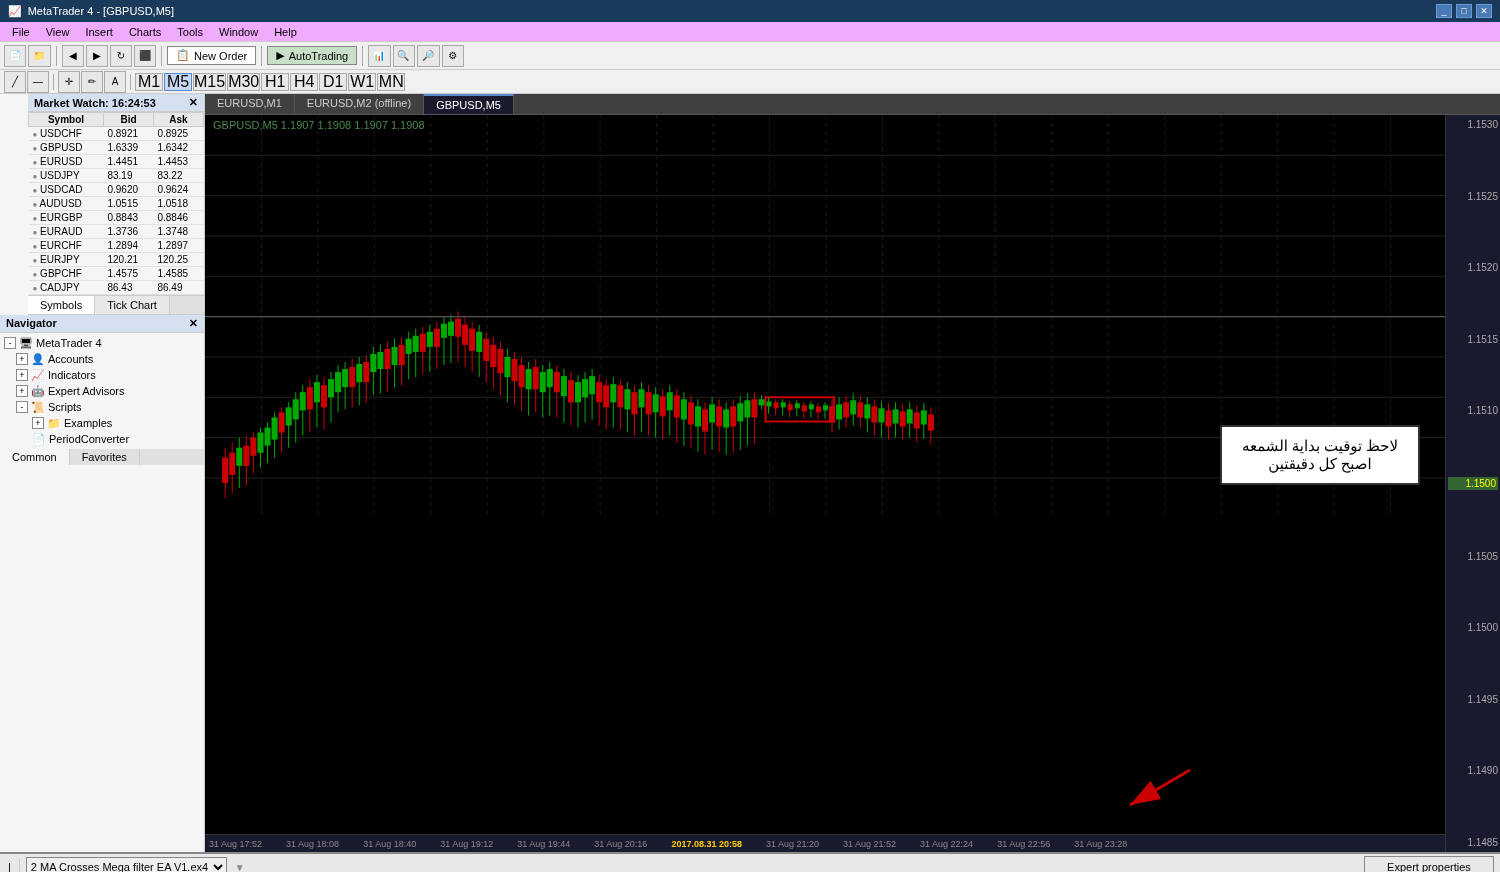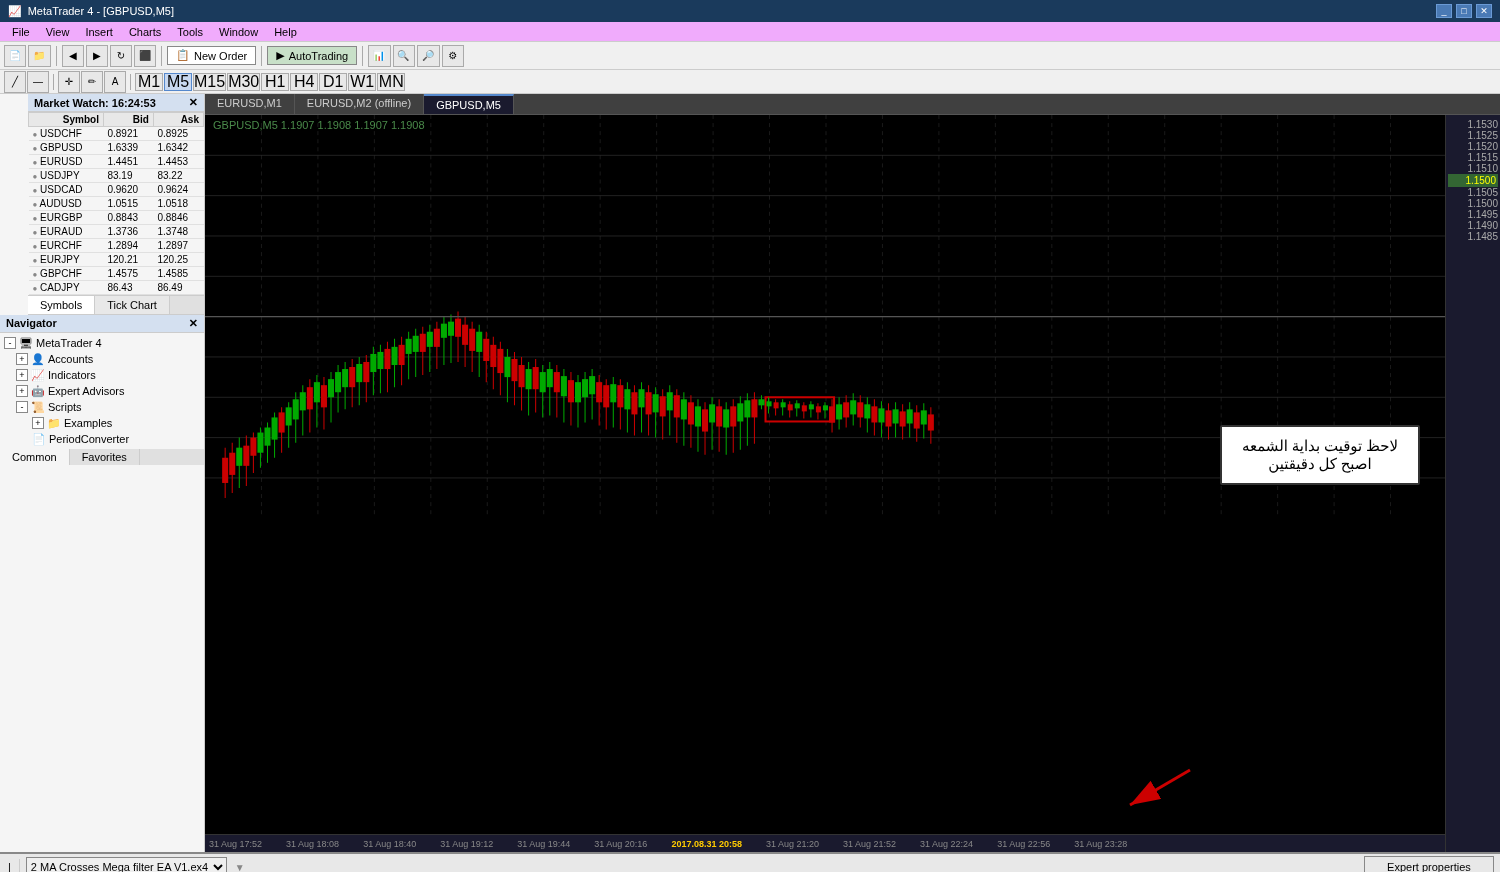--- a/index.html
+++ b/index.html
@@ -31,21 +31,21 @@
     
     .main-layout { display: flex; height: calc(872px - 22px - 20px - 28px - 24px - 20px); }
 
     
     .left-panel { width: 205px; background: #f5f5f5; border-right: 1px solid #ccc; display: flex; flex-direction: column; }
 
     
     .market-watch { border-bottom: 1px solid #ccc; margin-left: 28px; }
     .panel-header { background: #d4e0f0; padding: 2px 6px; font-size: 11px; font-weight: bold; border-bottom: 1px solid #ccc; display: flex; justify-content: space-between; align-items: center; }
     .mw-table { width: 100%; border-collapse: collapse; }
-    .mw-table th { background: #e8e8e8; border: 1px solid #ccc; padding: 1px 4px; font-size: 10px; text-align: right; }
+    .mw-table th { background: #e8e8e8; border: 1px solid #ccc; padding: 1px 4px; font-size: 10px; text-align: center; }
     .mw-table td { border-bottom: 1px solid #e0e0e0; padding: 1px 4px; font-size: 10px; }
 
     .tabs-row { display: flex; background: #e0e0e0; border-top: 1px solid #ccc; }
     .tab-btn { padding: 3px 12px; font-size: 11px; cursor: pointer; border-right: 1px solid #ccc; background: #e8e8e8; }
     .tab-btn.active { background: #fff; border-bottom: none; }
 
     
     .navigator { flex: 1; overflow: auto; }
     .nav-header { background: #d4e0f0; padding: 2px 6px; font-size: 11px; font-weight: bold; border-bottom: 1px solid #ccc; display: flex; justify-content: space-between; }
     .nav-tree { padding: 2px 0; }
@@ -54,21 +54,21 @@
     .nav-icon { width: 14px; height: 14px; margin-right: 3px; flex-shrink: 0; display: inline-flex; align-items: center; justify-content: center; }
 
     
     .chart-area { flex: 1; background: #000; display: flex; flex-direction: column; position: relative; }
     .chart-tabs { display: flex; background: #404040; border-bottom: 1px solid #555; }
     .chart-tab { padding: 3px 12px; font-size: 11px; cursor: pointer; color: #ccc; border-right: 1px solid #555; }
     .chart-tab.active { background: #1a1a2e; color: #fff; border-top: 2px solid #5588cc; }
 
     .chart-canvas { flex: 1; position: relative; background: #000; overflow: hidden; }
     .chart-title { position: absolute; top: 4px; left: 8px; color: #4a8a4a; font-size: 11px; z-index: 10; }
-    .chart-price-scale { position: absolute; right: 0; top: 0; bottom: 0; width: 55px; background: #1a1a2e; border-left: 1px solid #333; display: flex; flex-direction: column; padding: 4px 2px; }
+    .chart-price-scale { position: absolute; right: 0; top: 0; bottom: 0; width: 55px; background: #1a1a2e; border-left: 1px solid #333; display: flex; flex-direction: column; justify-content: space-between; padding: 4px 2px; }
     .price-label { color: #aaa; font-size: 10px; text-align: right; }
     .price-label.current { color: #ffff00; background: #336633; padding: 1px 2px; }
     .chart-time-axis { height: 18px; background: #1a1a2e; border-top: 1px solid #333; display: flex; align-items: center; padding: 0 4px; overflow: hidden; }
     .time-label { color: #888; font-size: 9px; white-space: nowrap; margin-right: 24px; }
 
     
     .chart-svg { position: absolute; top: 0; left: 0; right: 55px; bottom: 18px; }
 
     
     .annotation-box { position: absolute; background: #fff; border: 2px solid #333; padding: 10px 16px; font-size: 15px; text-align: center; direction: rtl; z-index: 20; border-radius: 2px; font-family: Liberation Serif, serif; }

